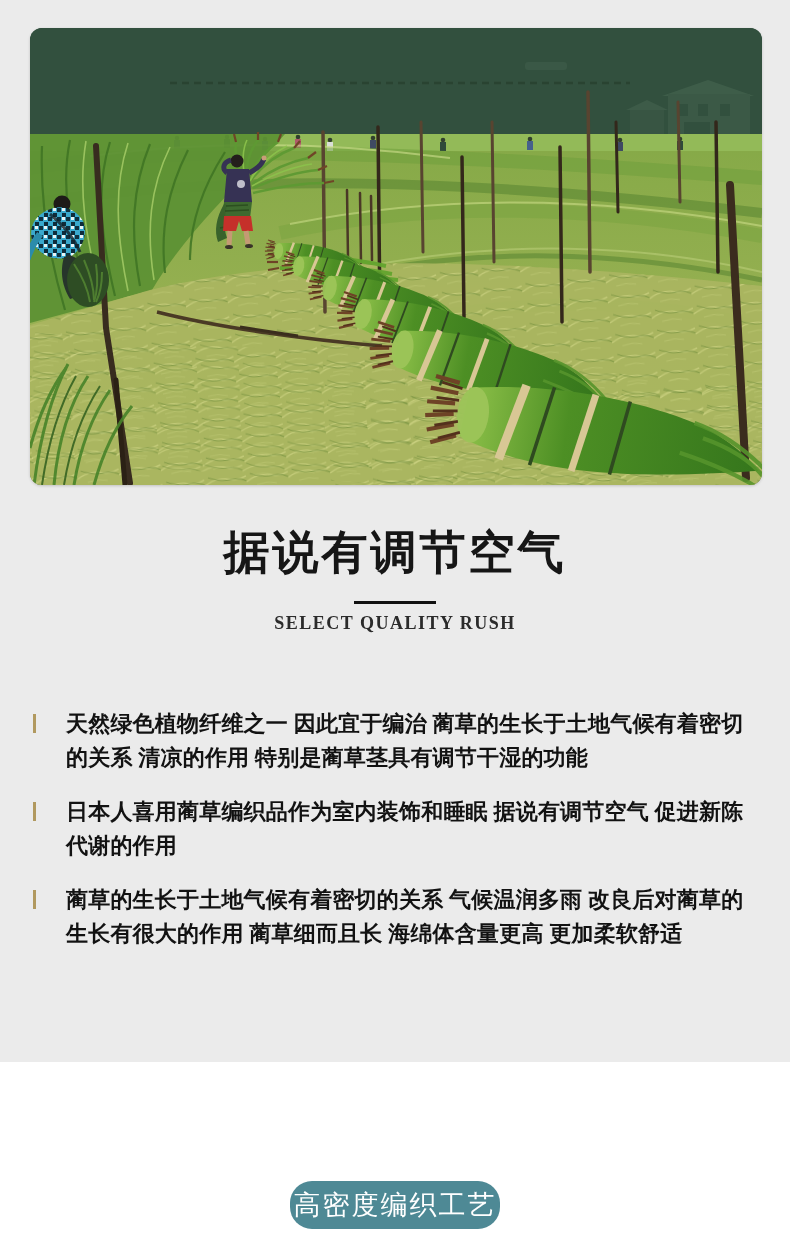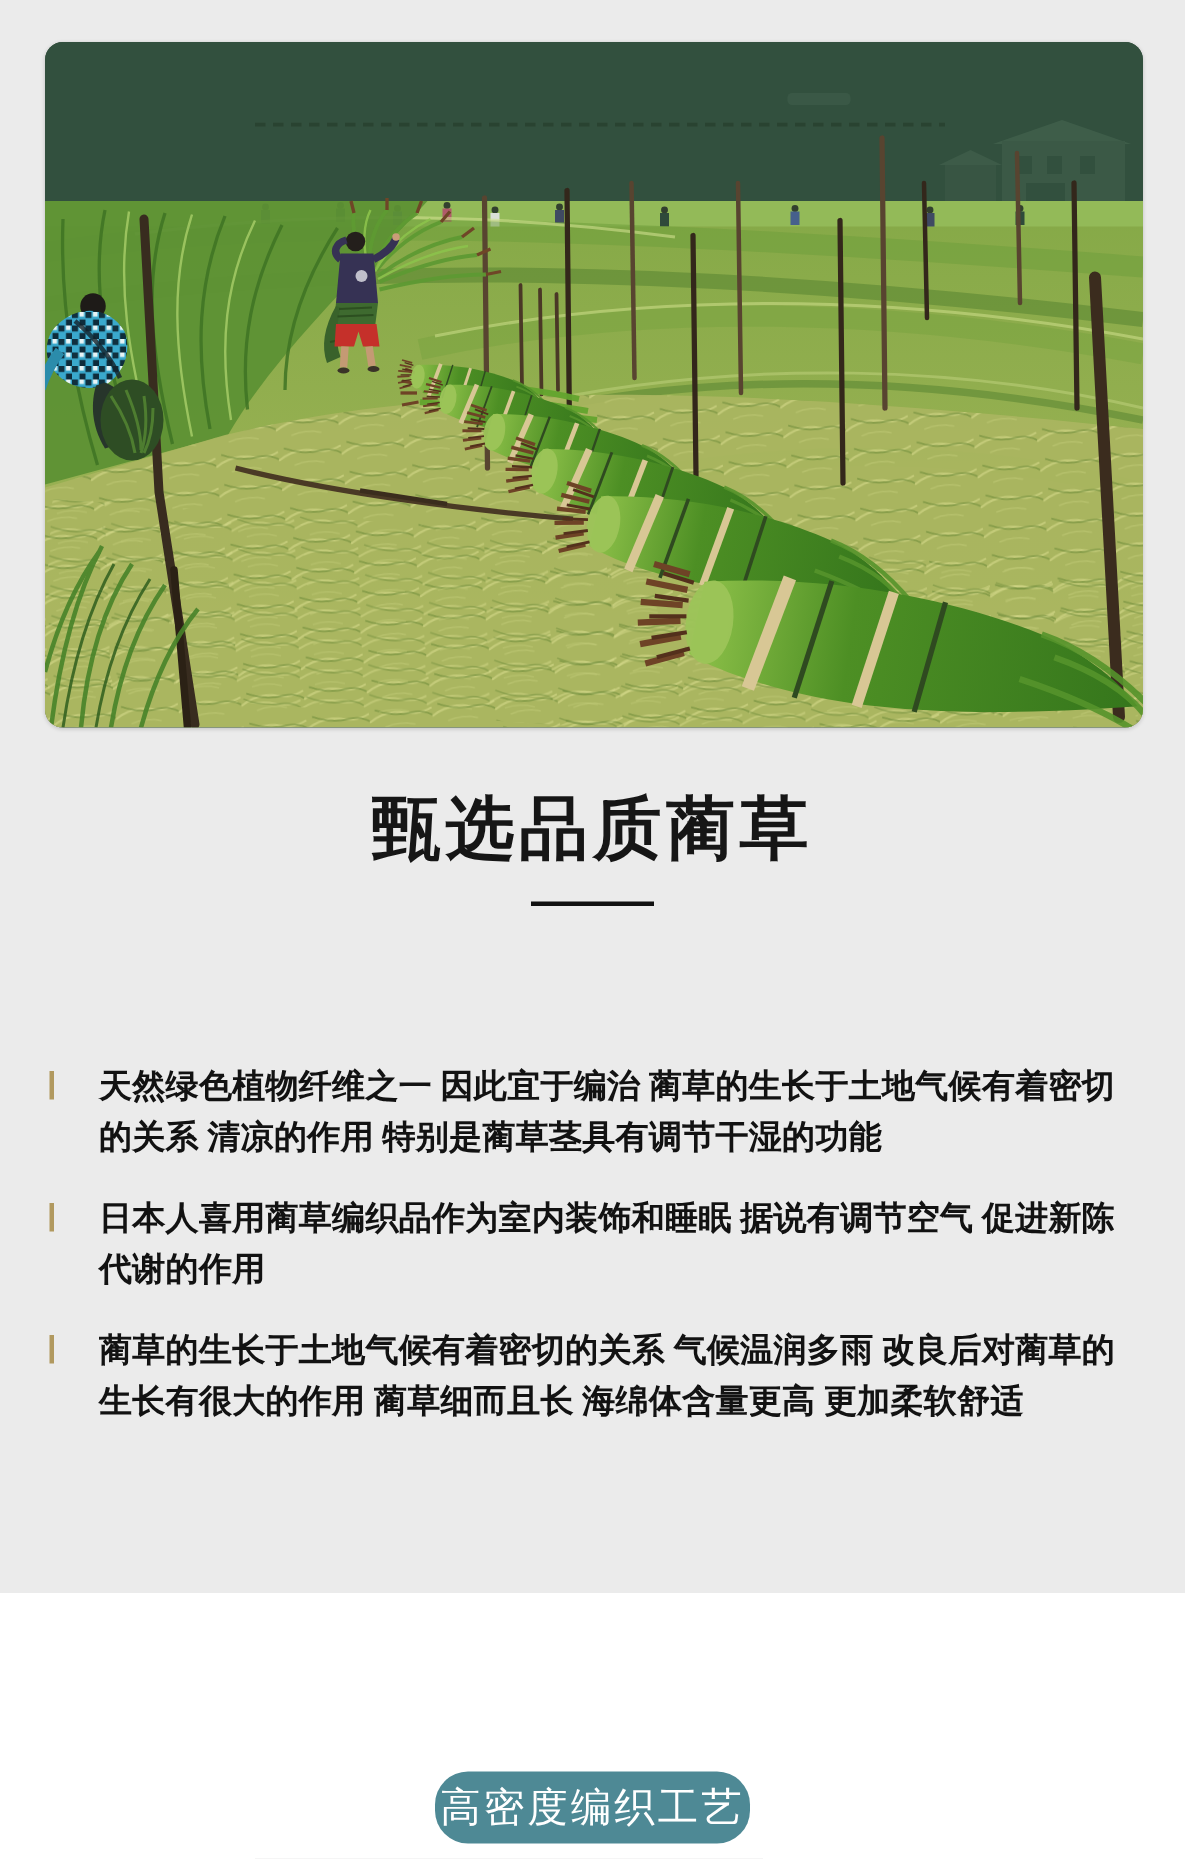--- a/index.html
+++ b/index.html
@@ -290,22 +290,23 @@
         <path d="M64,457 C72,428 84,400 102,378"></path>
       </g>
       <g stroke="#2f5e1e" stroke-width="2" fill="none" opacity="0.85">
         <path d="M12,457 C18,416 28,380 46,348"></path>
           <path d="M34,457 C40,420 52,386 70,358"></path>
       </g>
     </svg>
   </div>
 
   <div class="title-block">
-    <h1 class="main-title">甄选品质蔺草</h1>
+    <h1 class="main-title">据说有调节空气</h1>
     <div class="divider"></div>
+    <div class="sub-title">SELECT QUALITY RUSH</div>
   </div>
 
   <div class="paragraphs">
     <div class="para">
       <span class="marker"></span>
       <span>天然绿色植物纤维之一 因此宜于编治 蔺草的生长于土地气候有着密切的关系 清凉的作用 特别是蔺草茎具有调节干湿的功能</span>
     </div>
     <div class="para">
       <span class="marker"></span>
       <span>日本人喜用蔺草编织品作为室内装饰和睡眠 据说有调节空气 促进新陈代谢的作用</span>

